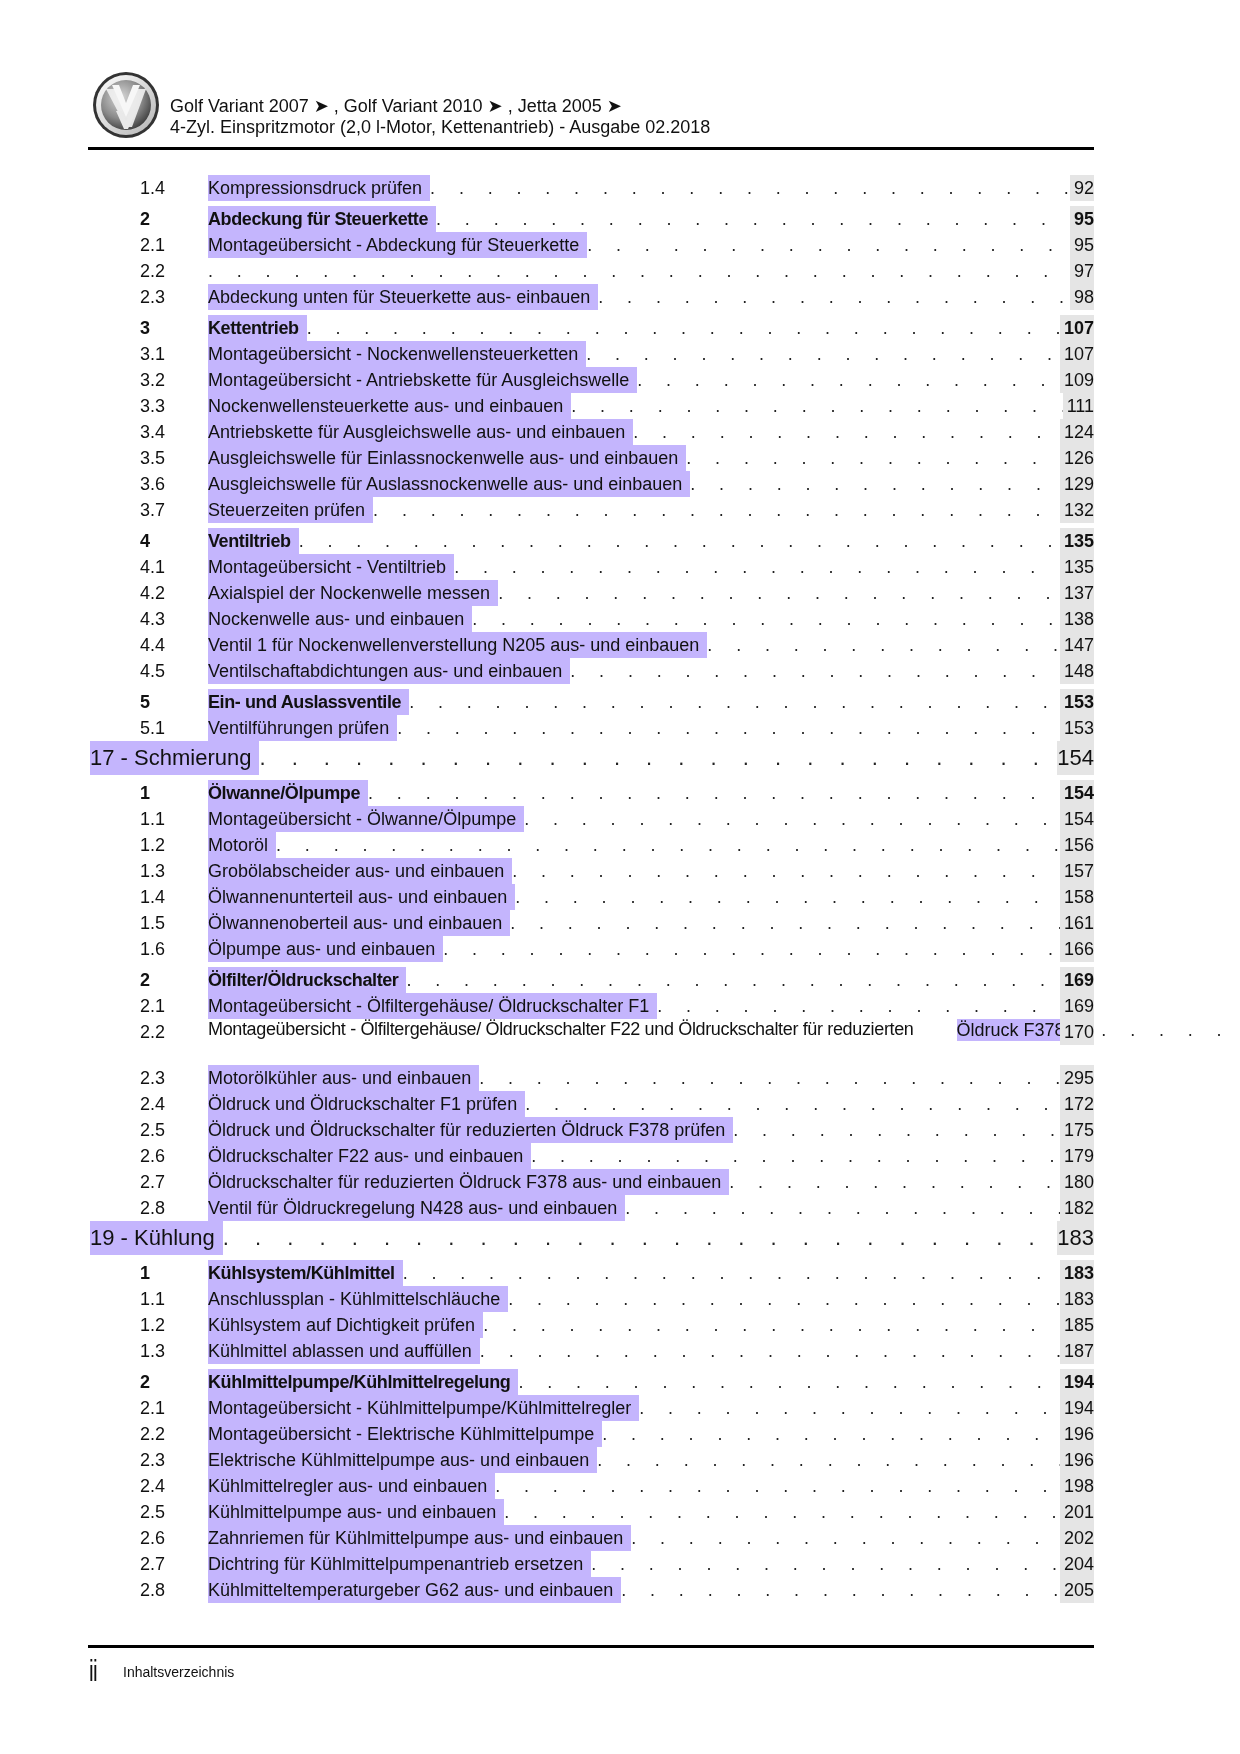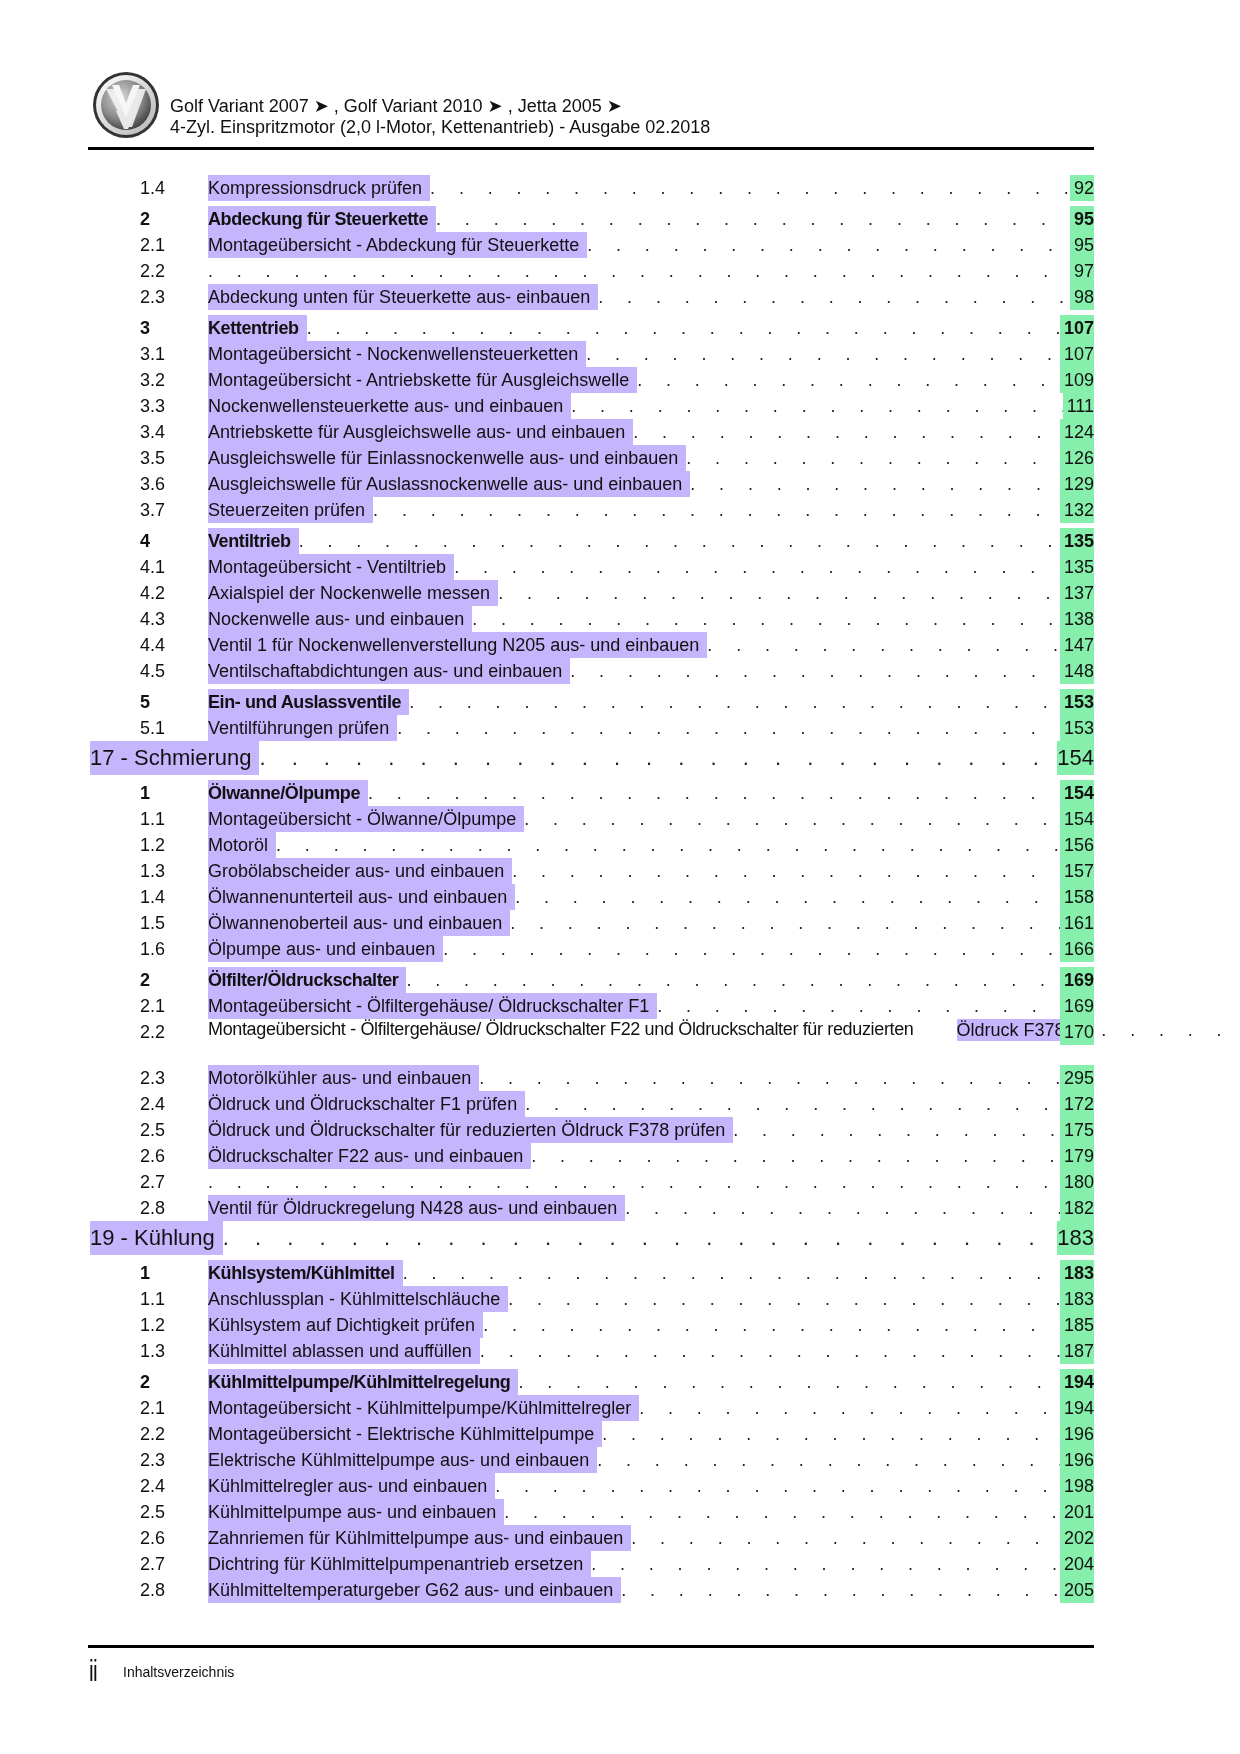--- a/index.html
+++ b/index.html
@@ -11,21 +11,21 @@
   .logo { position: absolute; left: 4px; top: 5px; width: 68px; height: 68px; }
   .header-text { position: absolute; left: 82px; top: 30px; font-size: 18px; line-height: 21px; color: #111; }
   .header-rule { position: absolute; left: 88px; top: 147px; width: 1006px; height: 3px; background: #000; }
 
   .toc { position: absolute; left: 90px; top: 175px; width: 1004px; }
   .row { position: relative; display: flex; align-items: flex-end; font-size: 18px; line-height: 26px; height: 26px; }
   .row .num { position: absolute; left: 50px; top: 0; text-align: right; }
   .row .title { position: absolute; left: 118px; right: 0; top: 0; display: flex; }
   .row .title .txt { white-space: nowrap; background: #c4b5fd; padding-right: 8px; }
   .row .leader { flex: 1; overflow: hidden; white-space: nowrap; letter-spacing: 9.4px; color: #222; padding-right: 6px; }
-  .row .page { position: absolute; right: 0; top: 0; text-align: right; background: #86efac; padding-left: 4px; }
+  .row .page { position: absolute; right: 0; top: 0; text-align: right; background: #e5e5e5; padding-left: 4px; }
   .row.section { margin-top: 5px; font-weight: bold; letter-spacing: -0.4px; }
   .row.section .leader { letter-spacing: 9.4px; font-weight: normal; }
   .row.section .page { letter-spacing: 0; }
   .row.chapter { font-size: 22px; height: 34px; line-height: 34px; }
   .row.chapter .title { left: 0; }
   .row.chapter .leader { letter-spacing: 10px; padding-right: 2px; }
   .row.chapter .page { padding-left: 0; }
 
   .row.wrap { height: 46px; }
   .row.wrap .title { flex-direction: row; }
@@ -352,20 +352,21 @@
       <span class="num">2.6</span>
       <span class="title">
         <span class="txt">Öldruckschalter F22 aus- und einbauen</span>
         <span class="leader">. . . . . . . . . . . . . . . . . . . . . . . . . . . . . . . . . . . . . . . . . . . . . . . . . . . . . . . . . . . . . . . . . . . . . . . . . . .</span>
       </span>
       <span class="page">179</span>
     </div>
     <div class="row">
       <span class="num">2.7</span>
       <span class="title">
+        <span class="txt">Öldruckschalter für reduzierten Öldruck F378 aus- und einbauen</span>
         <span class="leader">. . . . . . . . . . . . . . . . . . . . . . . . . . . . . . . . . . . . . . . . . . . . . . . . . . . . . . . . . . . . . . . . . . . . . . . . . . .</span>
       </span>
       <span class="page">180</span>
     </div>
     <div class="row">
       <span class="num">2.8</span>
       <span class="title">
         <span class="txt">Ventil für Öldruckregelung N428 aus- und einbauen</span>
         <span class="leader">. . . . . . . . . . . . . . . . . . . . . . . . . . . . . . . . . . . . . . . . . . . . . . . . . . . . . . . . . . . . . . . . . . . . . . . . . . .</span>
       </span>

